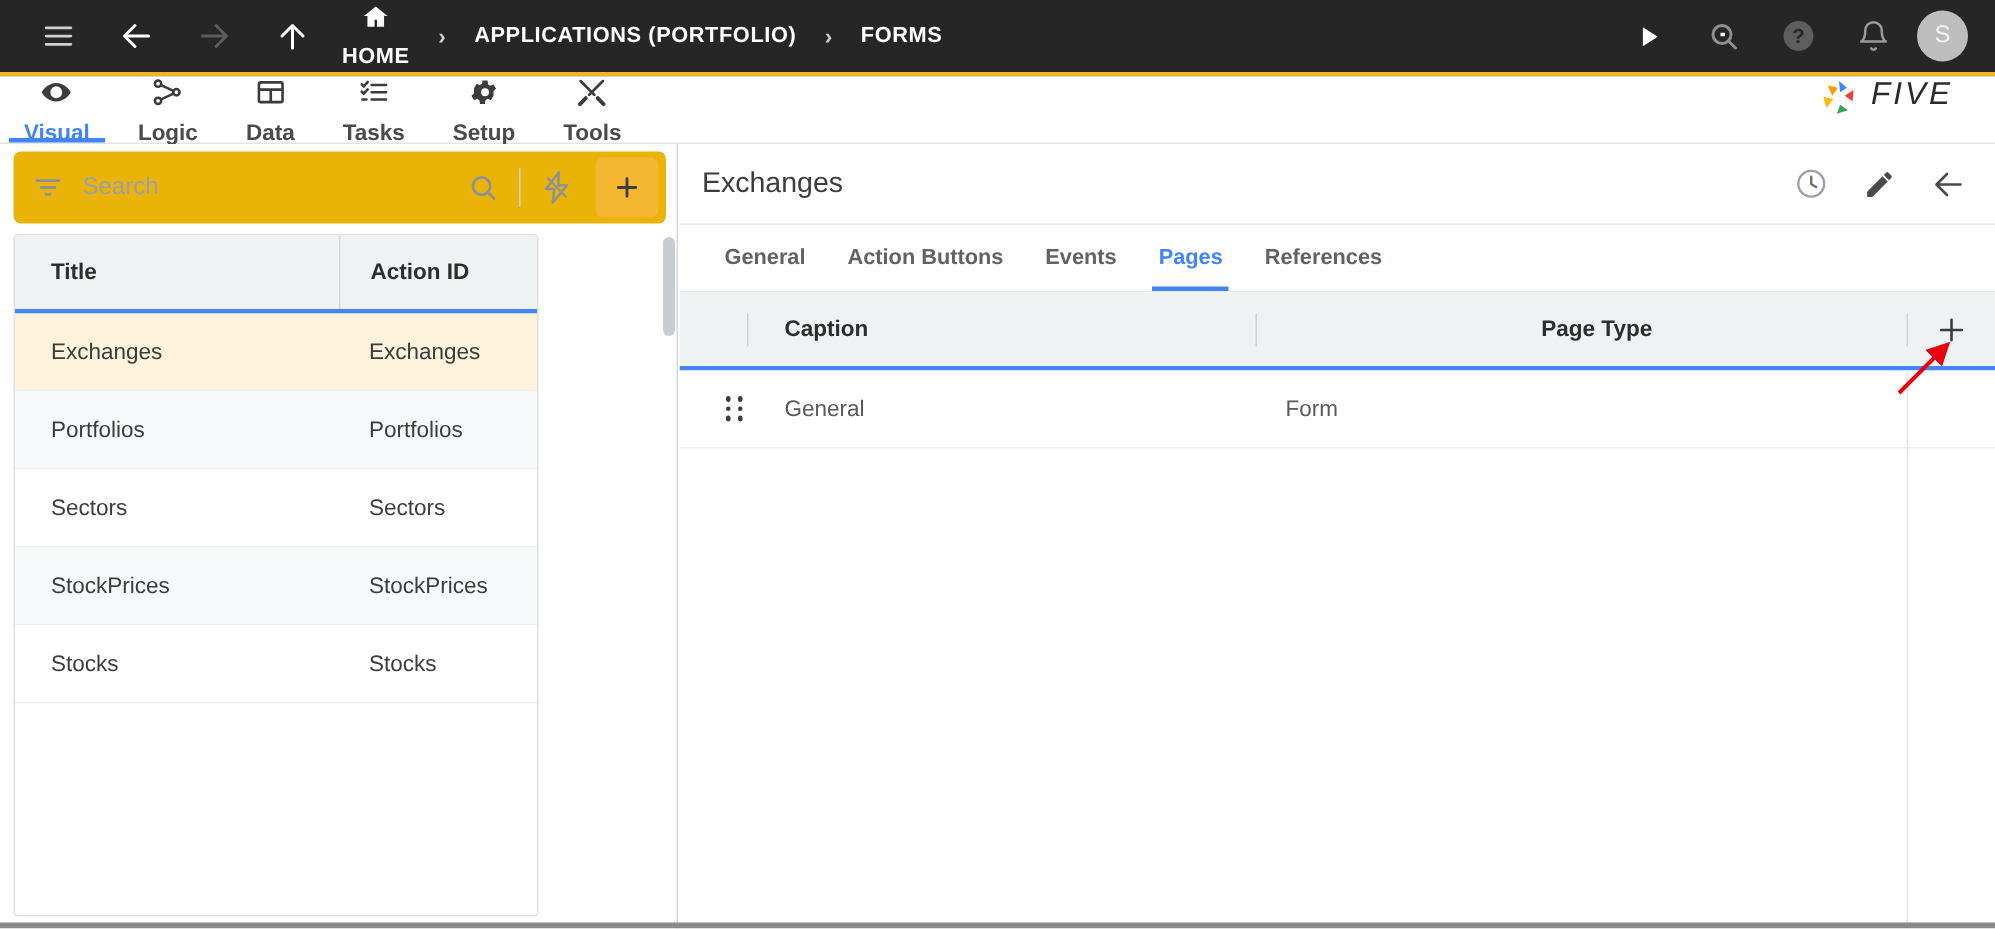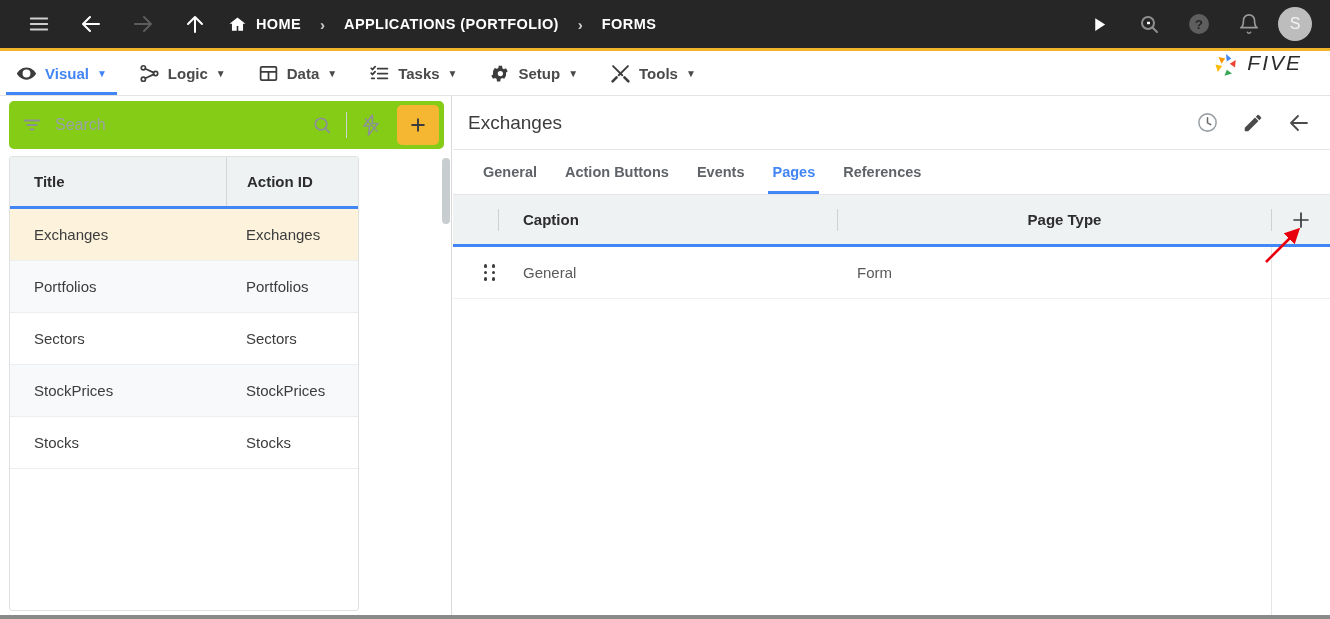--- a/index.html
+++ b/index.html
@@ -17,21 +17,21 @@
     background: #262626;
     display: flex; align-items: center;
     border-bottom: 3px solid #F0B429;
   }
   .tb-icon {
     width: 42px; height: 42px; display: flex; align-items: center; justify-content: center;
     color: #fff; flex: 0 0 auto;
   }
   .tb-icon.dim { color: #5c5c5c; }
   .tb-icon svg { display: block; }
-  .crumb-home { display: flex; align-items: center; gap: 9px; margin-left: 12px; }
+  .crumb-home { display: flex; align-items: center; gap: 9px; margin-left: 12px; flex-direction: column; }
   .crumb-text {
     color: #ffffff; font-size: 14.5px; font-weight: bold; letter-spacing: .4px;
     white-space: nowrap;
   }
   .crumb-sep { color: #cfcfcf; font-size: 15px; margin: 0 19px; font-weight: bold; }
   .tb-spacer { flex: 1 1 auto; }
   .tb-right { display: flex; align-items: center; gap: 8px; padding-right: 18px; }
   .avatar {
     width: 34px; height: 34px; border-radius: 50%;
     background: #bdbdbd; color: #f2f2f2;
@@ -41,21 +41,21 @@
 
   
   .menubar {
     position: absolute; left: 0; top: 51px; width: 1330px; height: 45px;
     background: #fff; display: flex; align-items: stretch;
     border-bottom: 1px solid #e3e3e3;
   }
   .menu-item {
     display: flex; align-items: center; gap: 8px;
     padding: 0 16px; position: relative; color: #4a4a4a;
-    font-size: 15px; font-weight: bold; white-space: nowrap;
+    font-size: 15px; font-weight: bold; white-space: nowrap; flex-direction: column;
   }
   .menu-item .caret { font-size: 10px; }
   .menu-item.active { color: #4285F4; }
   .menu-item.active .mi-icon { color: #3c3c3c; }
   .menu-item.active::after {
     content: ""; position: absolute; left: 6px; right: 6px; bottom: 0;
     height: 3px; background: #4285F4;
   }
   .mi-icon { color: #3c3c3c; display: flex; align-items: center; }
   .menu-spacer { flex: 1 1 auto; }
@@ -64,21 +64,21 @@
     font-size: 21px; letter-spacing: 2px; color: #2b2b2b; font-weight: 400;
   }
 
   
   .left-panel {
     position: absolute; left: 0; top: 96px; width: 452px; height: 523px;
     background: #fff; border-right: 1px solid #d9d9d9;
   }
   .search-wrap {
     position: absolute; left: 9px; top: 5px; width: 435px; height: 48px;
-    background: #84cc16; border-radius: 5px;
+    background: #eab308; border-radius: 5px;
     display: flex; align-items: center;
   }
   .filter-btn { width: 46px; display: flex; align-items: center; justify-content: center; }
   .search-input {
     flex: 1 1 auto; border: 0; background: transparent; outline: none;
     font-family: "Liberation Sans", sans-serif; font-size: 16px; color: #3c3c3c;
   }
   .search-input::placeholder { color: #9aa0a6; }
   .sw-icon { width: 40px; display: flex; align-items: center; justify-content: center; color: #8c9196; }
   .sw-divider { width: 1px; height: 26px; background: #cfd3d6; margin: 0 4px; }

